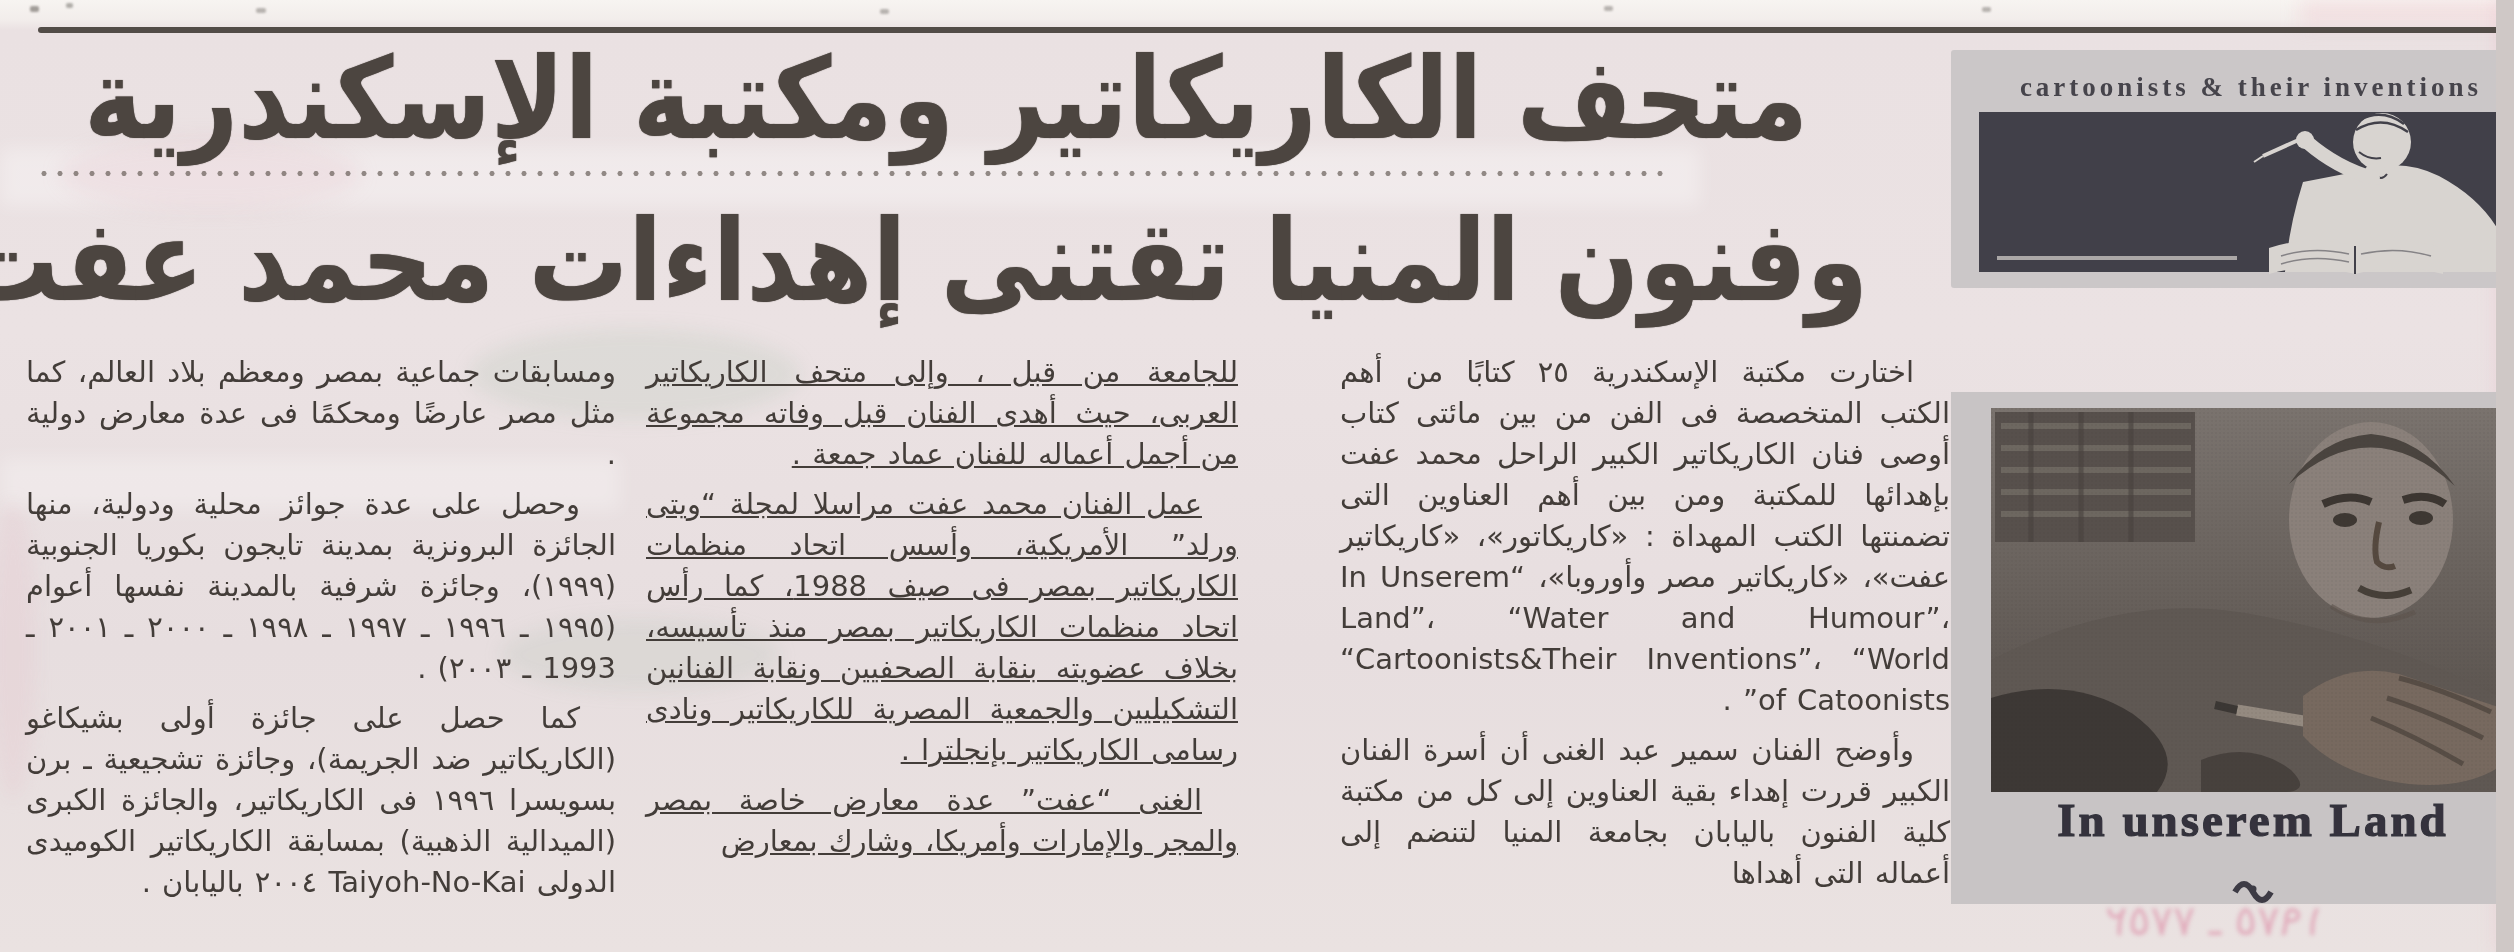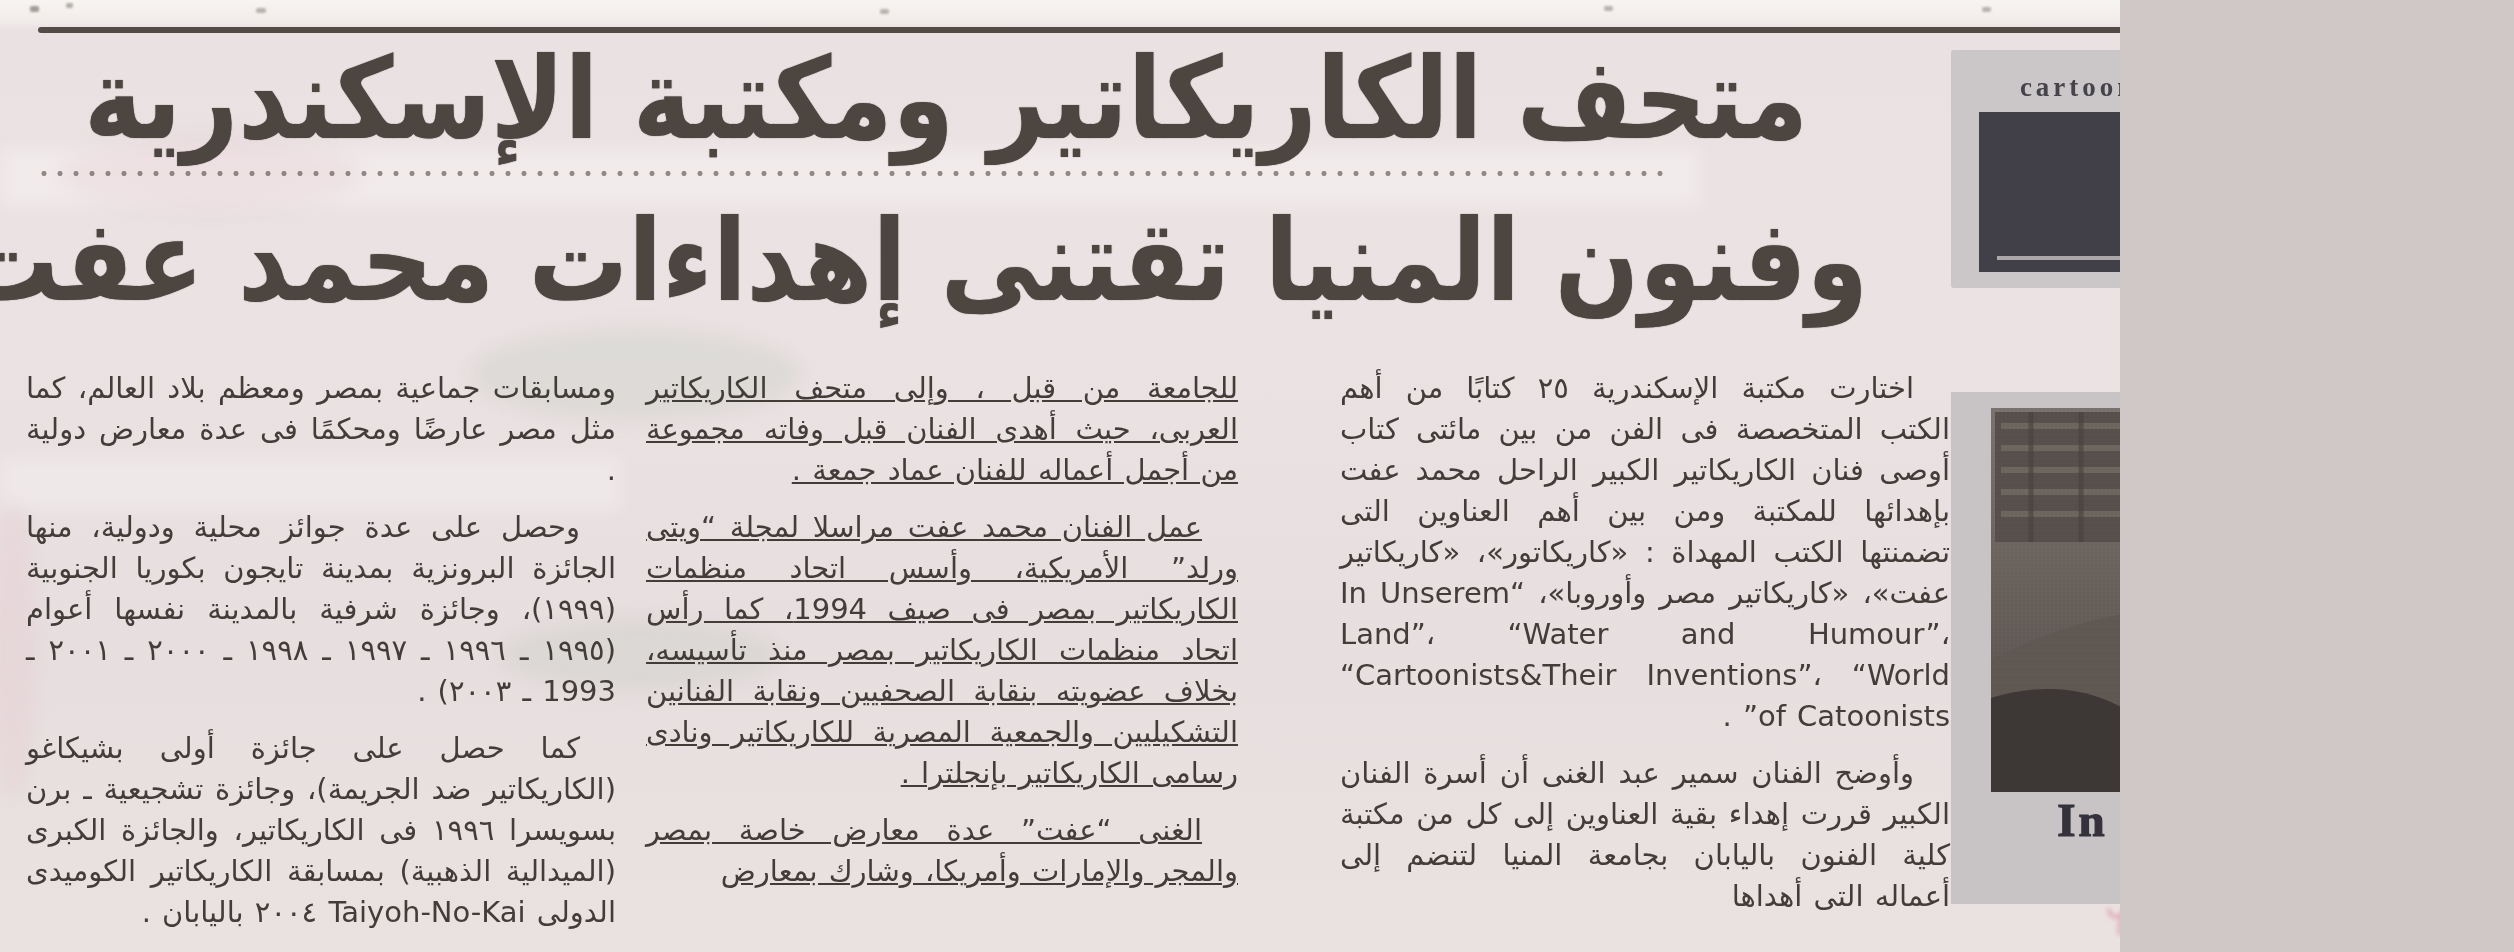--- a/index.html
+++ b/index.html
@@ -1,17 +1,17 @@
 <!DOCTYPE html>
 <html lang="ar"><head>
 <meta charset="utf-8">
 <style>
   html,body{margin:0;padding:0;background:#cfc8c6;}
   .page{
-    position:relative;width:2120px;height:952px;overflow:hidden;
+    position:relative;width:2496px;height:952px;overflow:hidden;
     background:linear-gradient(180deg,#f7f4f1 0px,#f2edeb 20px,#eae1e2 30px,#ebe2e3 35%,#e7dedf 68%,#eae2e1 100%);
     font-family:"DejaVu Sans",sans-serif;
   }
   
   .blob{position:absolute;border-radius:50%;pointer-events:none;}
   .speck{position:absolute;border-radius:2px;filter:blur(1px);}
   .band{position:absolute;pointer-events:none;filter:blur(9px);}
   
   .top-rule{position:absolute;left:38px;top:27px;width:2462px;height:6px;background:#524c47;border-radius:3px;}
   .dot-rule{
@@ -28,21 +28,21 @@
     white-space:nowrap;
   }
   .hl1{top:42px;}
   .hl2{top:204px;}
   
   .col{
     position:absolute;top:352px;bottom:6px;direction:rtl;
     text-align:justify;color:#433d39;font-size:29px;line-height:41px;
     word-spacing:2px;
   }
-  .col p{margin:16px 0 9px 0;text-indent:36px;}
+  .col p{margin:0 0 9px 0;text-indent:36px;}
   .col p.cont{text-indent:0;}
   #col-r{left:1340px;width:610px;}
   #col-m{left:646px;width:592px;text-decoration:underline;}
   #col-l{left:26px;width:590px;}
   
   .fig{position:absolute;padding-left:48px;}
   #fig-top{left:1903px;top:50px;width:600px;height:238px;}
   #fig-bottom{left:1903px;top:392px;width:606px;height:512px;}
   .fig svg{display:block;width:100%;height:100%;}
   
@@ -80,21 +80,21 @@
 
   <div class="hl hl1">متحف الكاريكاتير ومكتبة الإسكندرية</div>
   <div class="hl hl2">وفنون المنيا تقتنى إهداءات محمد عفت</div>
 
   <div class="col" id="col-r">
     <p>اختارت مكتبة الإسكندرية ٢٥ كتابًا من أهم الكتب المتخصصة فى الفن من بين مائتى كتاب أوصى فنان الكاريكاتير الكبير الراحل محمد عفت بإهدائها للمكتبة ومن بين أهم العناوين التى تضمنتها الكتب المهداة : «كاريكاتور»، «كاريكاتير عفت»، «كاريكاتير مصر وأوروبا»، “In Unserem Land”، “Water and Humour”، “Cartoonists&amp;Their Inventions”، “World of Catoonists” .</p>
     <p>وأوضح الفنان سمير عبد الغنى أن أسرة الفنان الكبير قررت إهداء بقية العناوين إلى كل من مكتبة كلية الفنون باليابان بجامعة المنيا لتنضم إلى أعماله التى أهداها</p>
   </div>
   <div class="col" id="col-m">
     <p class="cont">للجامعة من قبل ، وإلى متحف الكاريكاتير العربى، حيث أهدى الفنان قبل وفاته مجموعة من أجمل أعماله للفنان عماد جمعة .</p>
-    <p>عمل الفنان محمد عفت مراسلا لمجلة “ويتى ورلد” الأمريكية، وأسس اتحاد منظمات الكاريكاتير بمصر فى صيف 1994، كما رأس اتحاد منظمات الكاريكاتير بمصر منذ تأسيسه، بخلاف عضويته بنقابة الصحفيين ونقابة الفنانين التشكيليين والجمعية المصرية للكاريكاتير ونادى رسامى الكاريكاتير بإنجلترا .</p>
+    <p>عمل الفنان محمد عفت مراسلا لمجلة “ويتى ورلد” الأمريكية، وأسس اتحاد منظمات الكاريكاتير بمصر فى صيف 1988، كما رأس اتحاد منظمات الكاريكاتير بمصر منذ تأسيسه، بخلاف عضويته بنقابة الصحفيين ونقابة الفنانين التشكيليين والجمعية المصرية للكاريكاتير ونادى رسامى الكاريكاتير بإنجلترا .</p>
     <p>الغنى “عفت” عدة معارض خاصة بمصر والمجر والإمارات وأمريكا، وشارك بمعارض</p>
   </div>
   <div class="col" id="col-l">
     <p class="cont">ومسابقات جماعية بمصر ومعظم بلاد العالم، كما مثل مصر عارضًا ومحكمًا فى عدة معارض دولية .</p>
     <p>وحصل على عدة جوائز محلية ودولية، منها الجائزة البرونزية بمدينة تايجون بكوريا الجنوبية (١٩٩٩)، وجائزة شرفية بالمدينة نفسها أعوام (١٩٩٥ ـ ١٩٩٦ ـ ١٩٩٧ ـ ١٩٩٨ ـ ٢٠٠٠ ـ ٢٠٠١ ـ 1993 ـ ٢٠٠٣) .</p>
     <p>كما حصل على جائزة أولى بشيكاغو (الكاريكاتير ضد الجريمة)، وجائزة تشجيعية ـ برن بسويسرا ١٩٩٦ فى الكاريكاتير، والجائزة الكبرى (الميدالية الذهبية) بمسابقة الكاريكاتير الكوميدى الدولى Taiyoh-No-Kai ٢٠٠٤ باليابان .</p>
   </div>
 
   <div class="fig" id="fig-top">
     <svg viewBox="0 0 600 238">

